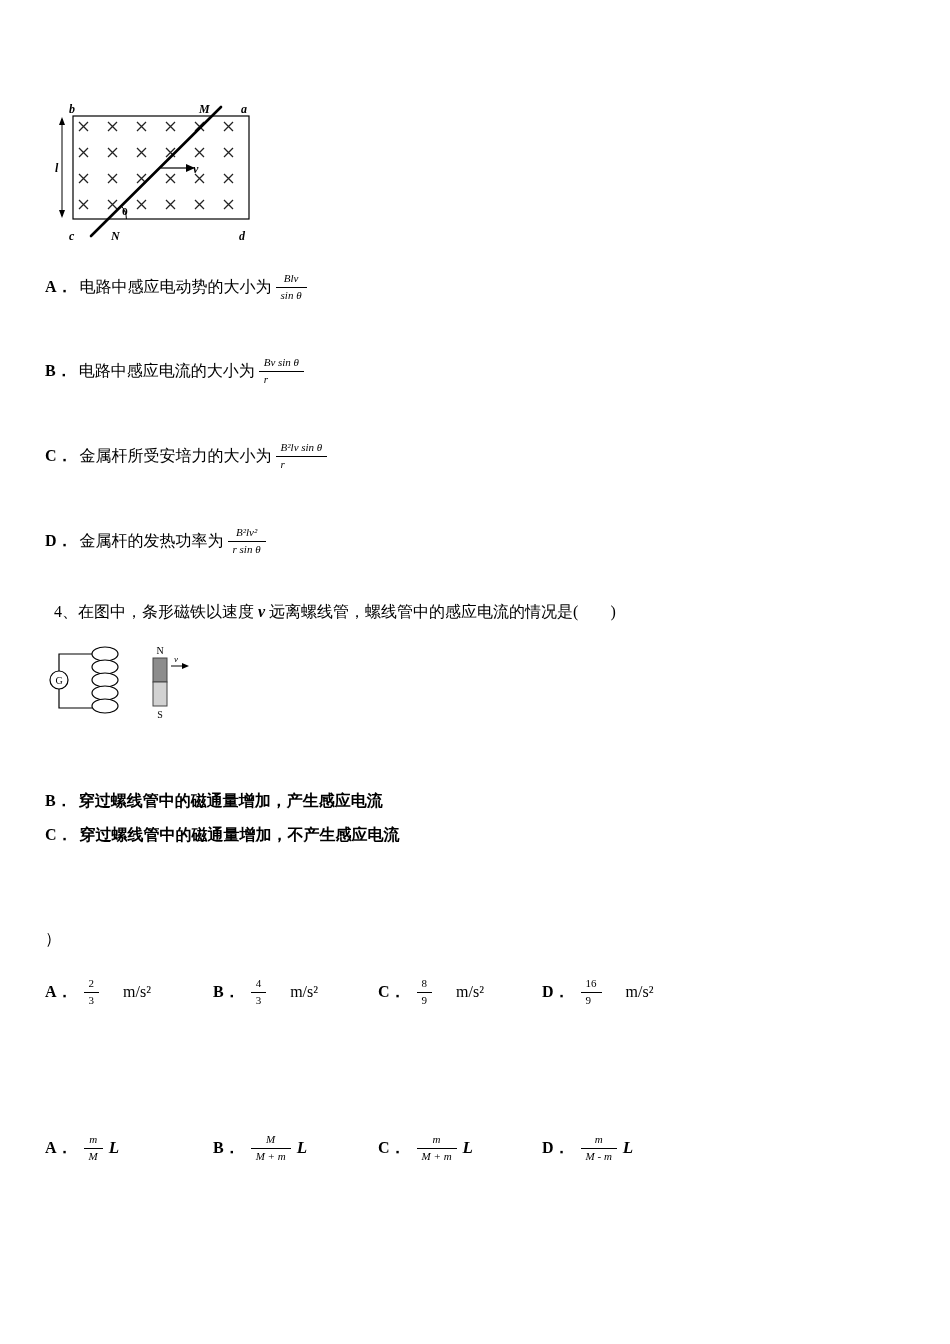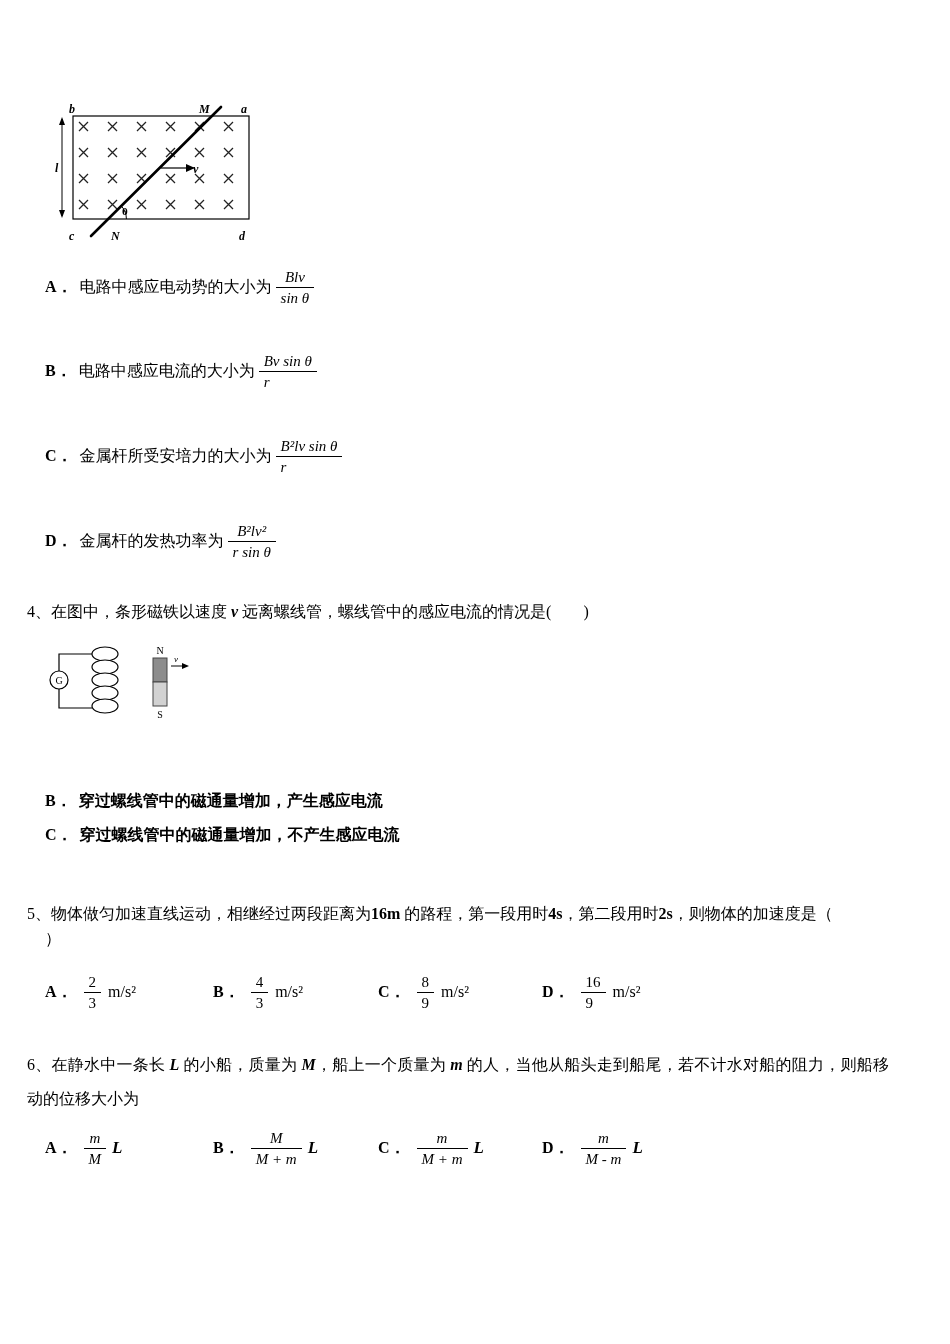--- a/index.html
+++ b/index.html
@@ -11,31 +11,31 @@
   }
   .abs { position:absolute; }
   .b { font-weight:bold; }
   .i { font-style:italic; }
   .bi { font-weight:bold; font-style:italic; }
   .opt-label { font-weight:bold; margin-right:7px; white-space:nowrap; }
   .opt-text { white-space:nowrap; }
   
   .frac {
     display:inline-flex; flex-direction:column; vertical-align:middle;
-    font-size:15px; line-height:1.2; margin:0 4px; text-align:center;
+    font-size:11px; line-height:1.2; margin:0 4px; text-align:center;
   }
   .frac .num { display:block; text-align:center; padding:0 5px 1px; border-bottom:1px solid #000; }
   .frac .den { display:block; text-align:left; padding:1px 5px 0; }
   .frac.ital { font-style:italic; }
   .optrow { display:flex; align-items:center; height:60px; left:45px; }
   .inline-opt { position:absolute; top:0; display:flex; align-items:center; height:56px; }
   .q4opt { left:45px; font-weight:bold; white-space:nowrap; }
-  .unit { margin-left:3px; white-space:nowrap; }
+  .unit { margin-left:20px; white-space:nowrap; }
   .suffix { font-size:17px; margin-left:2px; }
-  .textline { left:27px; width:862px; line-height:34px; text-align:justify; }
+  .textline { left:54px; width:862px; line-height:34px; text-align:justify; }
   svg text { font-family:"Liberation Serif","DejaVu Serif",serif; }
 </style>
 </head>
 <body>
 
 <div class="page">
 
   <svg class="abs" style="top:103px; left:55px;" width="210" height="140" viewBox="0 0 210 140">
     <defs>
       <pattern id="crosses" x="18" y="13" width="29" height="26" patternUnits="userSpaceOnUse">
@@ -125,21 +125,20 @@
     <text x="129" y="20" font-size="9" class="i">v</text>
   </svg>
 
   <div class="abs q4opt" style="top:791px">
     <span class="opt-label">B．</span><span>穿过螺线管中的磁通量增加，产生感应电流</span>
   </div>
   <div class="abs q4opt" style="top:825px">
     <span class="opt-label">C．</span><span>穿过螺线管中的磁通量增加，不产生感应电流</span>
   </div>
 
-  <div class="abs textline" style="top:897px"><span>5、物体做匀加速直线运动，相继经过两段距离为</span><span class="b">16m</span><span> 的路程，第一段用时</span><span class="b">4s</span><span>，第二段用时</span><span class="b">2s</span><span>，则物体的加速度是（</span></div>
   <div class="abs" style="top:929px; left:45px;">）</div>
 
   <div class="abs" style="top:964px; left:45px; width:860px; height:56px;">
     <span class="inline-opt" style="left:0">
       <span class="opt-label">A．</span>
       <span class="frac">
           <span class="num">2</span>
           <span class="den">3</span>
         </span>
       <span class="unit">m/s²</span>
@@ -163,21 +162,20 @@
     <span class="inline-opt" style="left:497px">
       <span class="opt-label">D．</span>
       <span class="frac">
           <span class="num">16</span>
           <span class="den">9</span>
         </span>
       <span class="unit">m/s²</span>
     </span>
   </div>
 
-  <div class="abs textline" style="top:1048px"><span>6、在静水中一条长 </span><span class="bi">L</span><span> 的小船，质量为 </span><span class="bi">M</span><span>，船上一个质量为 </span><span class="bi">m</span><span> 的人，当他从船头走到船尾，若不计水对船的阻力，则船移动的位移大小为</span></div>
 
   <div class="abs" style="top:1120px; left:45px; width:860px; height:56px;">
     <span class="inline-opt" style="left:0">
       <span class="opt-label">A．</span>
       <span class="frac ital">
           <span class="num">m</span>
           <span class="den">M</span>
         </span>
       <span class="suffix bi">L</span>
     </span>

